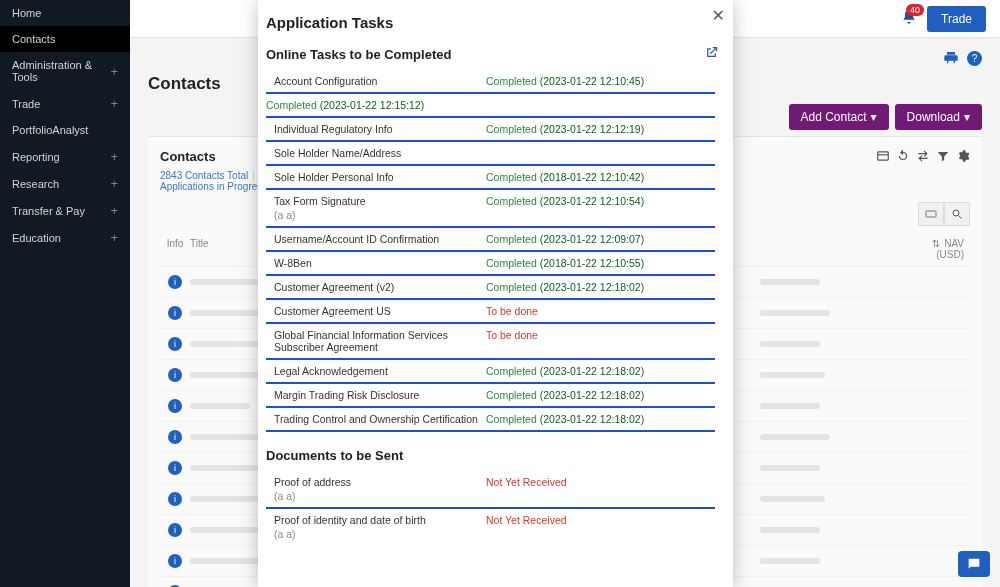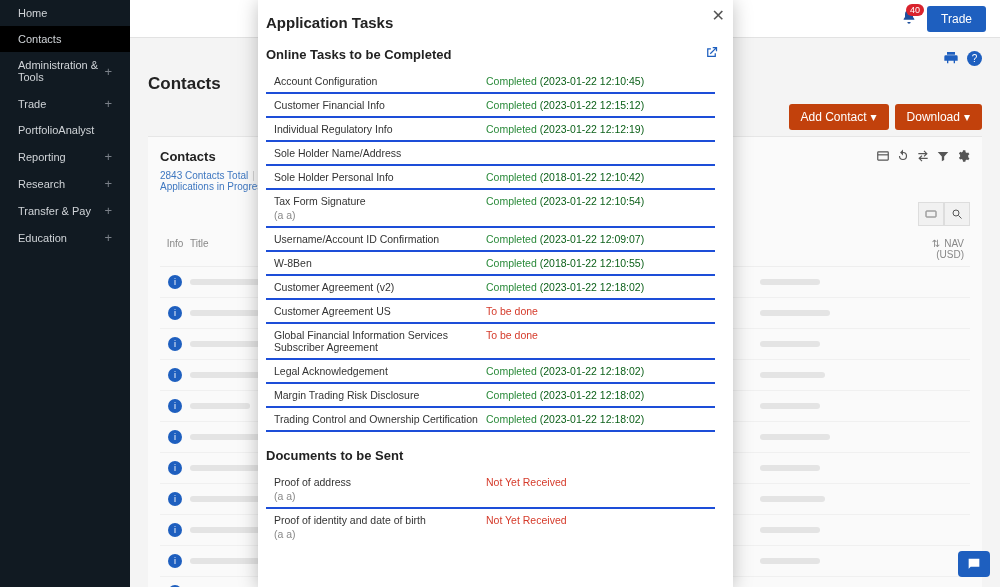--- a/index.html
+++ b/index.html
@@ -1,38 +1,38 @@
 <!DOCTYPE html>
 <html><head>
 <meta charset="utf-8">
 <style>
   * { box-sizing: border-box; margin: 0; padding: 0; }
   body { font-family: Arial, Helvetica, sans-serif; font-size: 12px; color: #222; background: #f4f4f4; width: 1000px; height: 587px; overflow: hidden; position: relative; }
 
   
   .sidebar { position: absolute; left: 0; top: 0; width: 130px; height: 100%; background: #111a22; color: #d0d4d8; }
-  .nav-item { padding: 7px 18px; font-size: 11px; display: flex; justify-content: space-between; align-items: center; cursor: pointer; }
+  .nav-item { padding: 7px 12px; font-size: 11px; display: flex; justify-content: space-between; align-items: center; cursor: pointer; }
   .nav-item.active { background: #000; }
   .nav-item .plus { color: #7a8088; font-size: 13px; line-height: 1; }
 
   
   .header { position: absolute; left: 130px; right: 0; top: 0; height: 38px; background: #fff; border-bottom: 1px solid #e2e2e2; display: flex; align-items: center; justify-content: flex-end; padding: 0 14px; gap: 10px; }
   .bell { position: relative; }
   .bell svg { width: 16px; height: 16px; fill: #1e4f9c; }
   .bell .badge { position: absolute; top: -5px; right: -7px; background: #d9232d; color: #fff; border-radius: 8px; font-size: 9px; padding: 1px 4px; }
   .trade-btn { background: #1e5fbf; color: #fff; border: none; border-radius: 3px; padding: 6px 14px; font-size: 12px; cursor: pointer; }
 
   
   .main { position: absolute; left: 130px; right: 0; top: 38px; bottom: 0; padding: 12px 18px; overflow: hidden; }
   .page-title { font-size: 17px; margin-bottom: 10px; }
   .util-row { display: flex; justify-content: flex-end; gap: 8px; margin-bottom: 8px; align-items: center; }
   .util-icon { width: 16px; height: 16px; fill: #1e5fbf; }
   .help-circle { width: 15px; height: 15px; border-radius: 50%; background: #1e5fbf; color: #fff; font-size: 10px; display: flex; align-items: center; justify-content: center; }
 
-  .btn-primary { background: #c2410c; color: #fff; border: none; border-radius: 3px; padding: 6px 12px; font-size: 12px; cursor: pointer; display: inline-flex; align-items: center; gap: 4px; }
+  .btn-primary { background: #701a75; color: #fff; border: none; border-radius: 3px; padding: 6px 12px; font-size: 12px; cursor: pointer; display: inline-flex; align-items: center; gap: 4px; }
   .row-controls { display: flex; justify-content: flex-end; gap: 6px; margin-bottom: 6px; }
 
   .panel { background: #fafafa; border-top:1px solid #e6e6e6; padding: 12px; }
   .panel-title { font-size: 13px; font-weight: bold; margin-bottom: 6px; }
   .meta-row { font-size: 10px; color: #3e77c0; margin-bottom: 6px; }
   .meta-row .sep { color: #ccc; margin: 0 4px; }
   .toolbar { display: flex; justify-content: flex-end; gap: 6px; margin-bottom: 6px; }
   .toolbar svg { width: 14px; height: 14px; fill: #555; }
 
   .search-row { display:flex; gap:0; }
@@ -343,21 +343,20 @@
         <path d="M14 3h7v7h-2V6.4l-8.3 8.3-1.4-1.4L17.6 5H14zM5 5h6v2H7v10h10v-4h2v6H5z"></path>
       </svg>
   </div>
   <div id="modal-sections">
       <div class="sect">Online Tasks to be Completed</div>
       <div class="task">
         <div class="task-name">Account Configuration</div>
         <div class="task-status st-completed"><span>Completed </span><span class="date-part">(2023-01-22 12:10:45)</span></div>
       </div>
       <div class="task">
-        <div class="task-name">Customer Financial Info</div>
         <div class="task-status st-completed"><span>Completed </span><span class="date-part">(2023-01-22 12:15:12)</span></div>
       </div>
       <div class="task">
         <div class="task-name">Individual Regulatory Info</div>
         <div class="task-status st-completed"><span>Completed </span><span class="date-part">(2023-01-22 12:12:19)</span></div>
       </div>
       <div class="task">
         <div class="task-name">Sole Holder Name/Address</div>
       </div>
       <div class="task">

